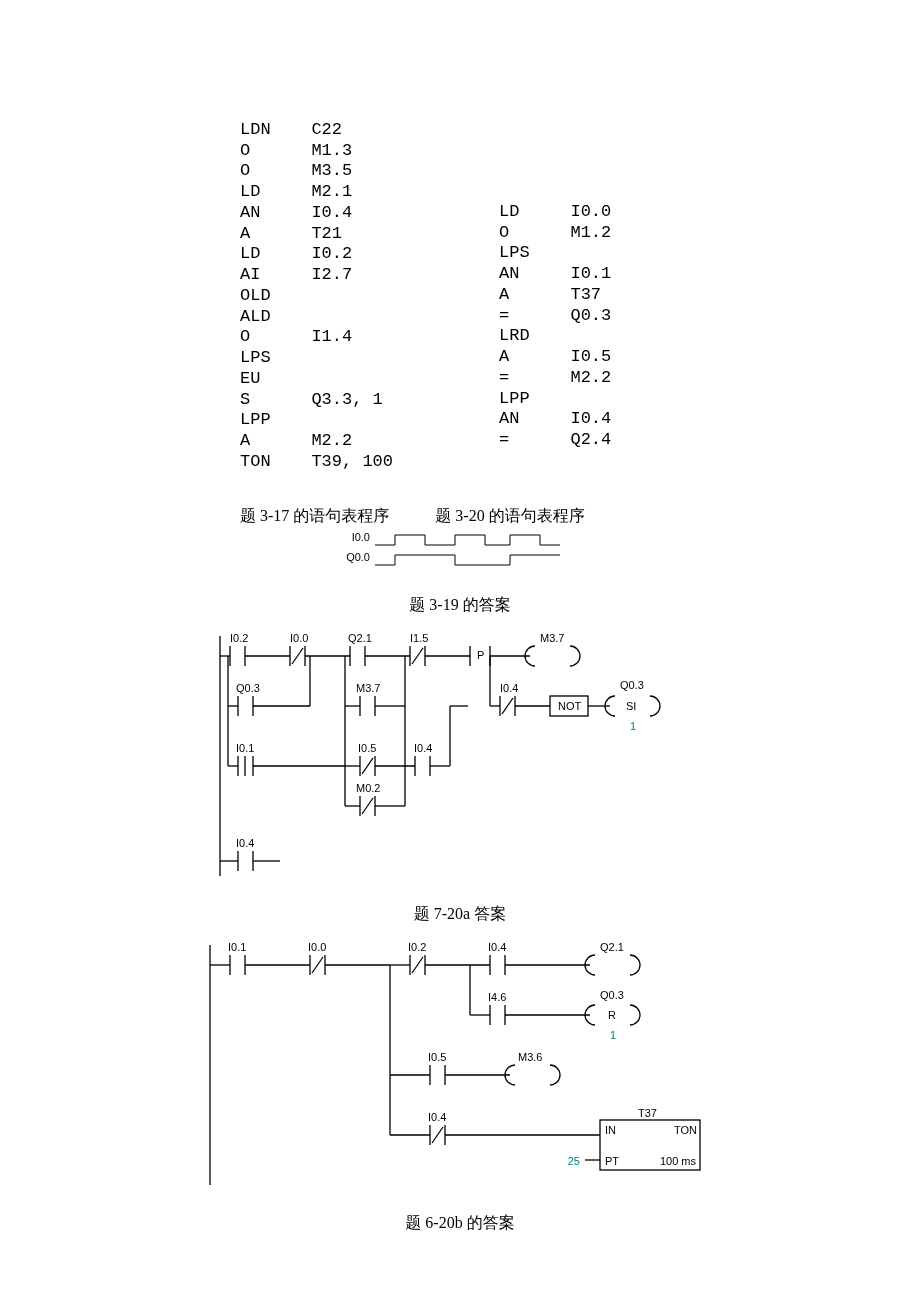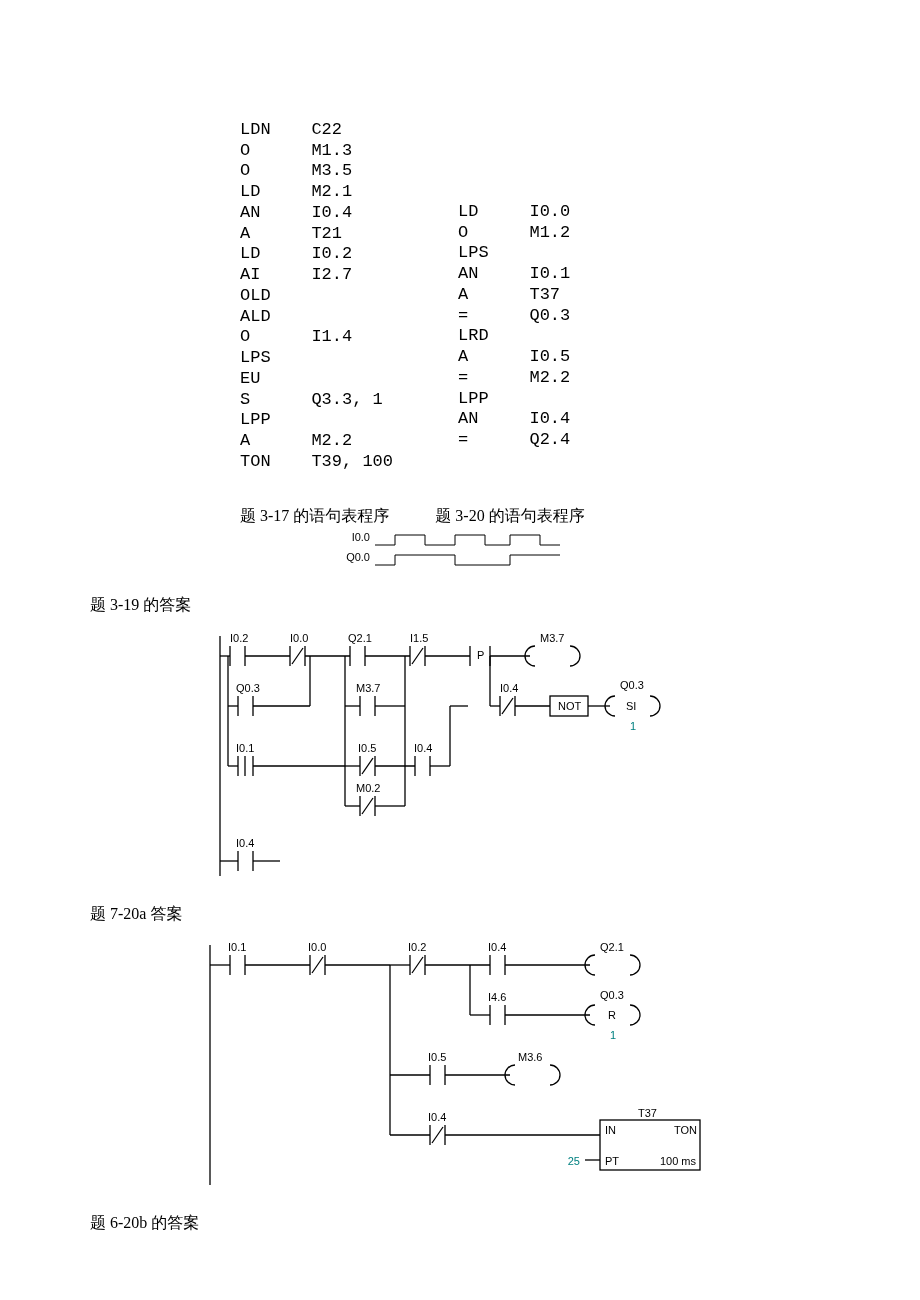--- a/index.html
+++ b/index.html
@@ -7,37 +7,38 @@
     background: #fff;
     font-family: "SimSun", "Times New Roman", serif;
     width: 920px;
     color: #000;
   }
   .page {
     padding: 120px 90px 40px 90px;
   }
   .code-cols {
     display: flex;
-    gap: 65px;
+    gap: 106px;
     margin-left: 150px;
   }
   .code-col {
     font-family: "Courier New", monospace;
     font-size: 17px;
     line-height: 1.22;
     white-space: pre;
   }
   .code-col.right { margin-top: 82px; }
   .captions {
     display: flex;
     gap: 46px;
     margin: 34px 0 0 150px;
     font-size: 16px;
   }
   .center-caption {
+    text-align: center;
     font-size: 16px;
     margin: 18px 0 10px 0;
   }
   .svg-wrap { display: block; margin: 0 auto; }
 </style>
 </head>
 <body>
 
 <div class="page">
 

